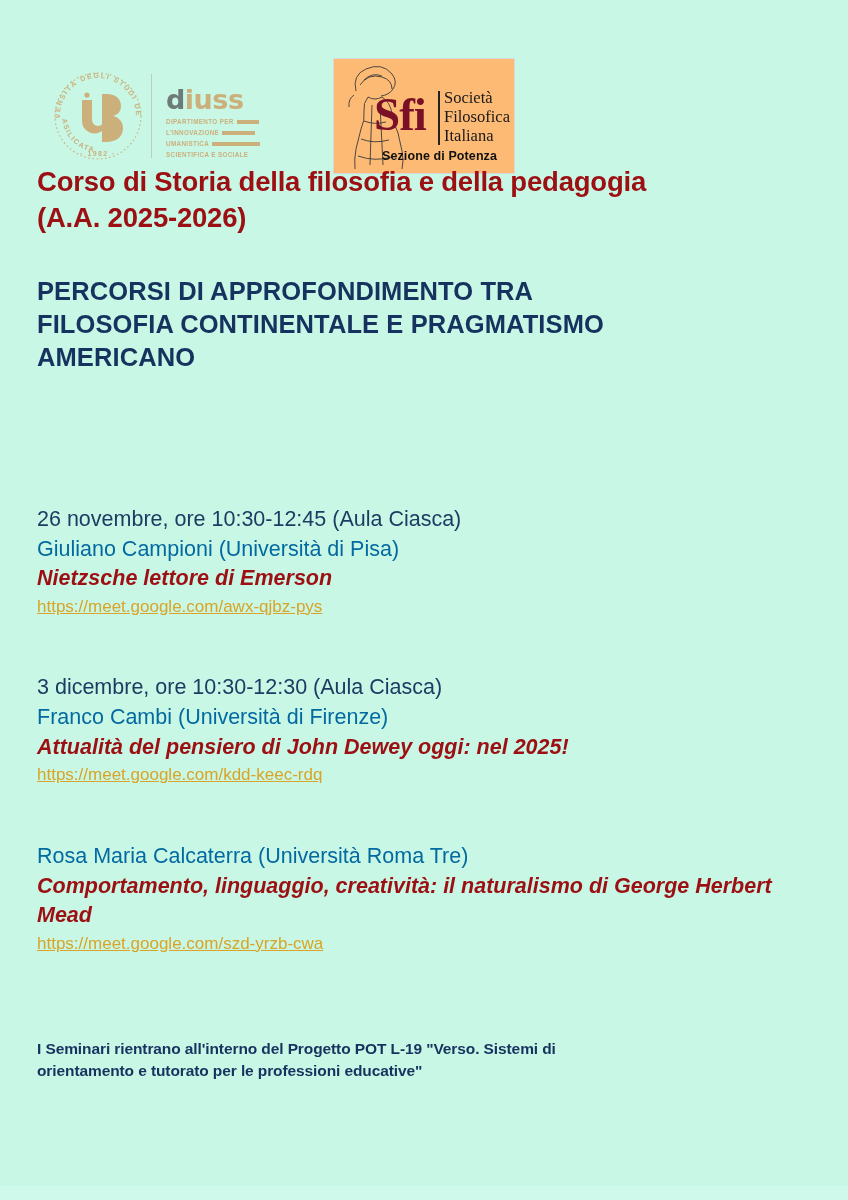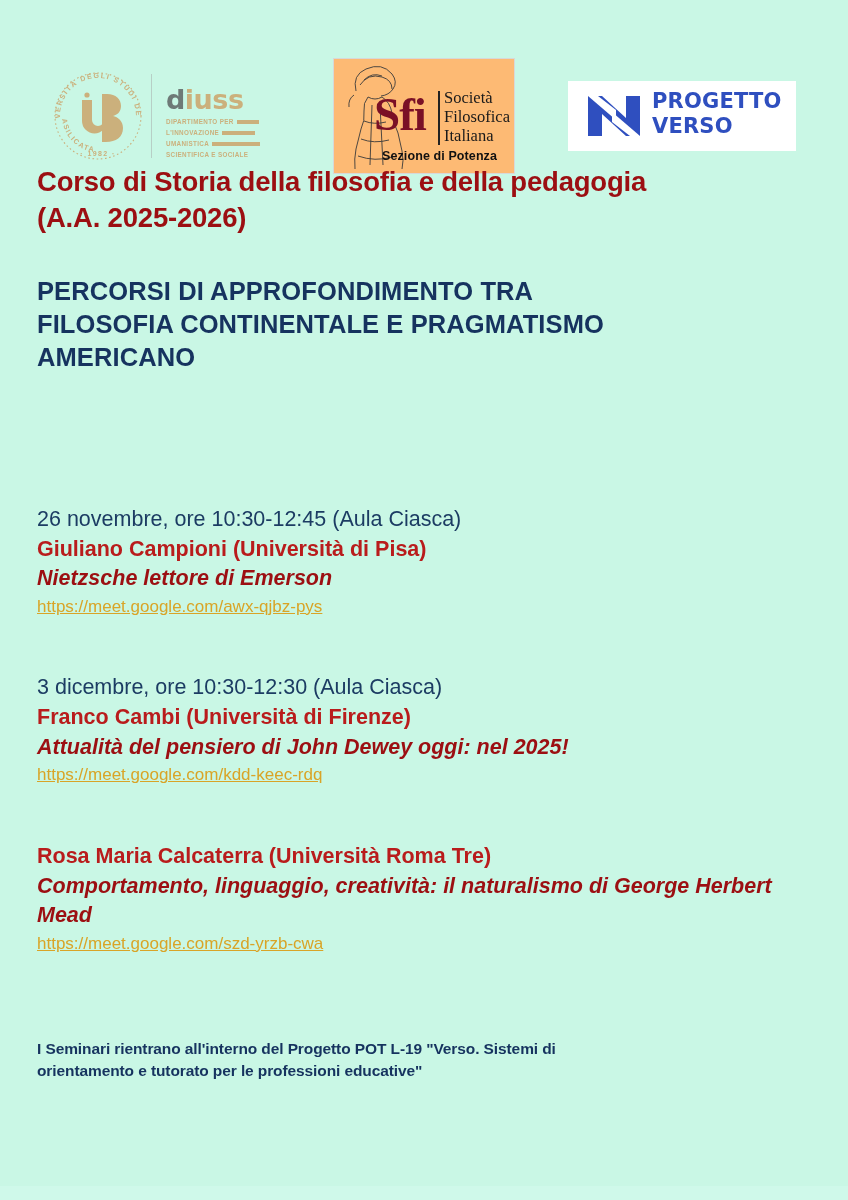--- a/index.html
+++ b/index.html
@@ -224,24 +224,24 @@
   .session:last-child { margin-bottom: 0; }
 
   .s-when {
     color: #1c3c63;
     font-family: "Liberation Sans", sans-serif;
     font-size: 21.5px;
     font-weight: normal;
     line-height: 1.38;
   }
   .s-who {
-    color: #b91c1c;
+    color: #0369a1;
     font-family: "Liberation Sans", sans-serif;
     font-size: 21.5px;
-    font-weight: bold;
+    font-weight: normal;
     line-height: 1.38;
   }
   .s-title {
     color: #9c0f12;
     font-family: "Liberation Sans", sans-serif;
     font-size: 21.5px;
     font-weight: bold;
     font-style: italic;
     line-height: 1.38;
   }
@@ -328,31 +328,20 @@
       <div class="sfi-mark">Sfi</div>
       <div class="sfi-rule"></div>
       <div class="sfi-lines">
         <div>Società</div>
         <div>Filosofica</div>
         <div>Italiana</div>
       </div>
       <div class="sfi-sezione">Sezione di Potenza</div>
     </div>
 
-    <div class="verso">
-      <svg class="verso-mark" viewBox="0 0 56 48" aria-hidden="true">
-        <path d="M2,4 L2,44 L16,44 L16,22 L40,44 L54,44 L54,4 L40,4 L40,26 L16,4 Z" fill="#2f4fbf"></path>
-        <path d="M2,4 L30,28 L30,18 L12,4 Z" fill="#ffffff"></path>
-        <path d="M54,44 L26,20 L26,30 L44,44 Z" fill="#ffffff"></path>
-      </svg>
-      <div class="verso-text">
-        <div>PROGETTO</div>
-        <div>VERSO</div>
-      </div>
-    </div>
   </div>
 
   <div class="content">
     <div class="title-main">
       <div>Corso di Storia della filosofia e della pedagogia</div>
       <div>(A.A. 2025-2026)</div>
     </div>
     <div class="title-sub">
       <div>PERCORSI DI APPROFONDIMENTO TRA</div>
       <div>FILOSOFIA CONTINENTALE E PRAGMATISMO</div>

